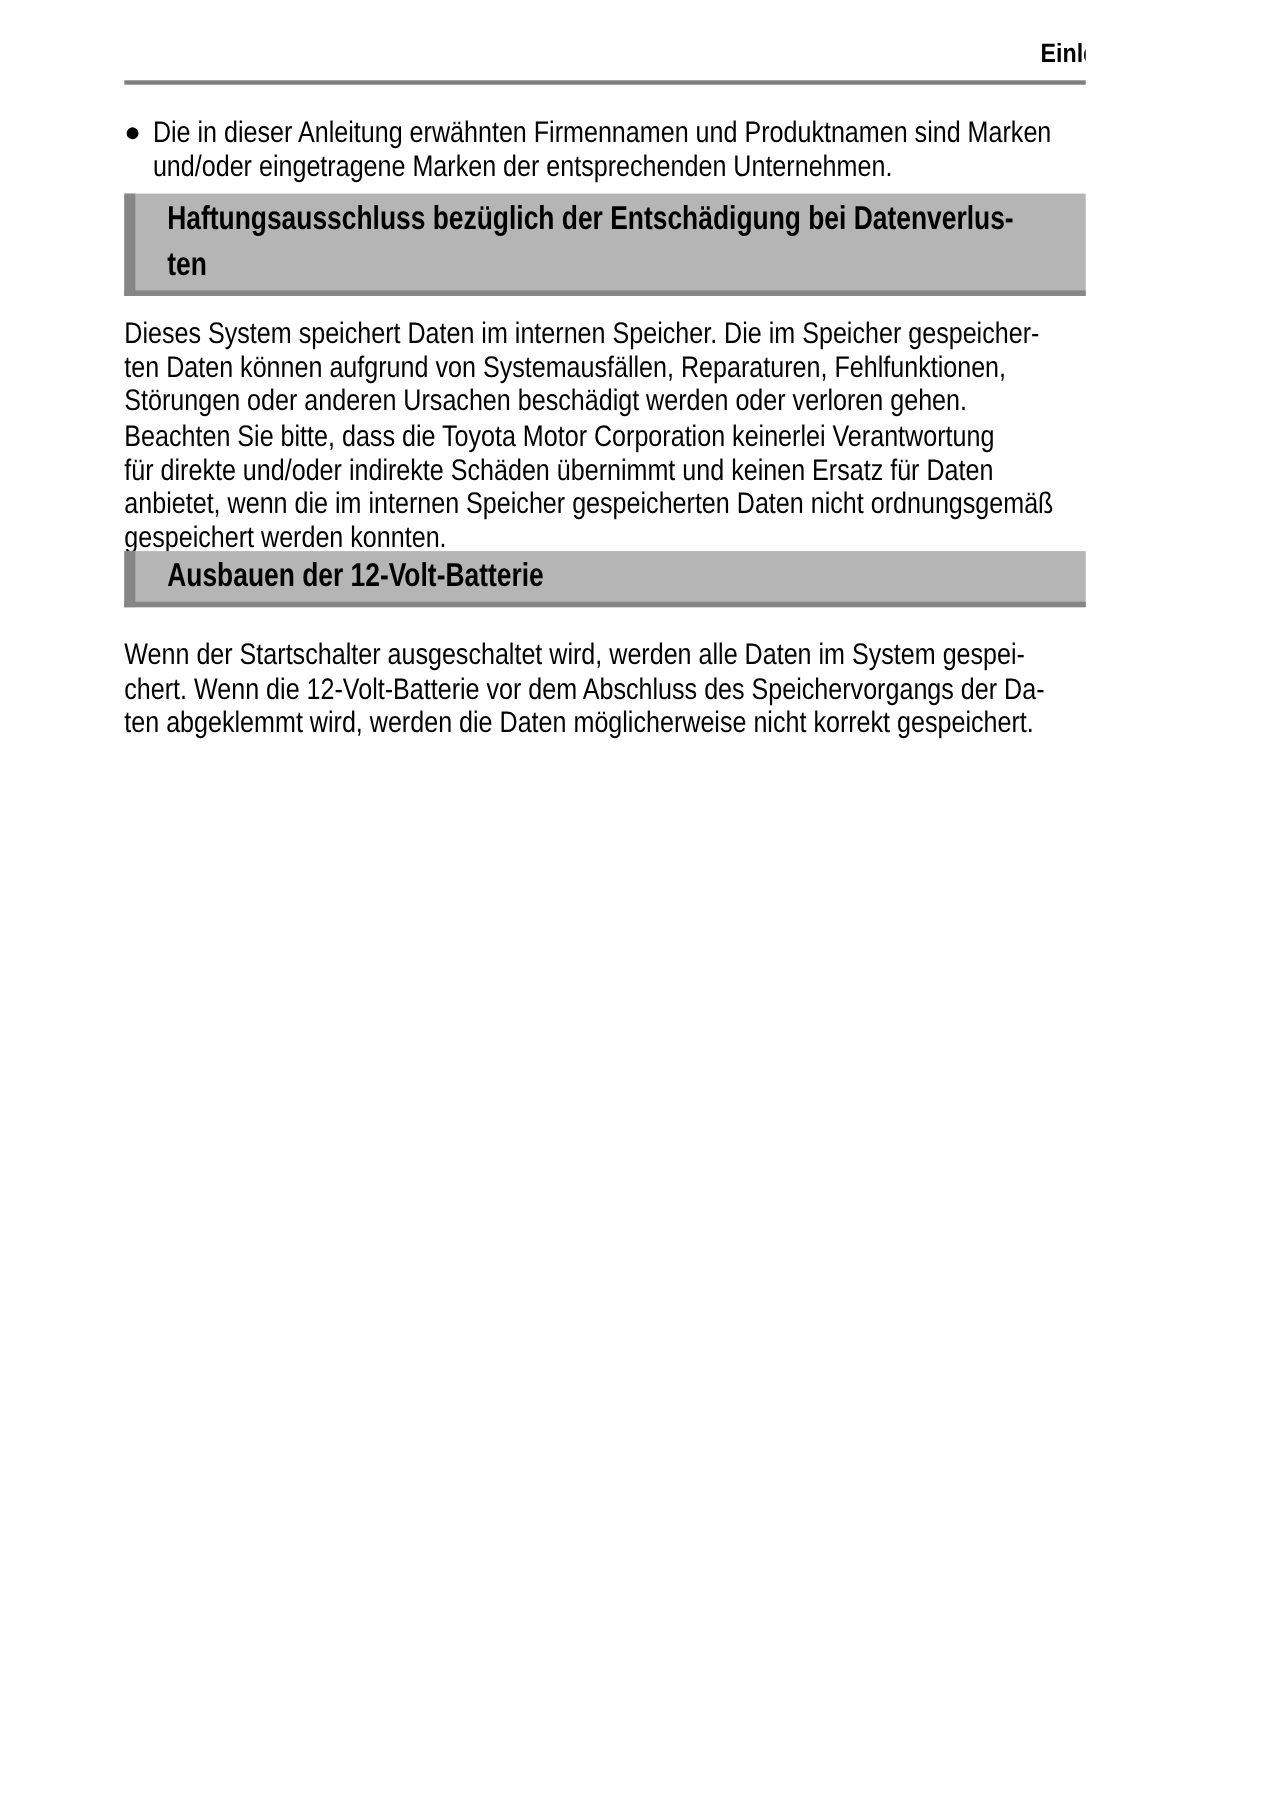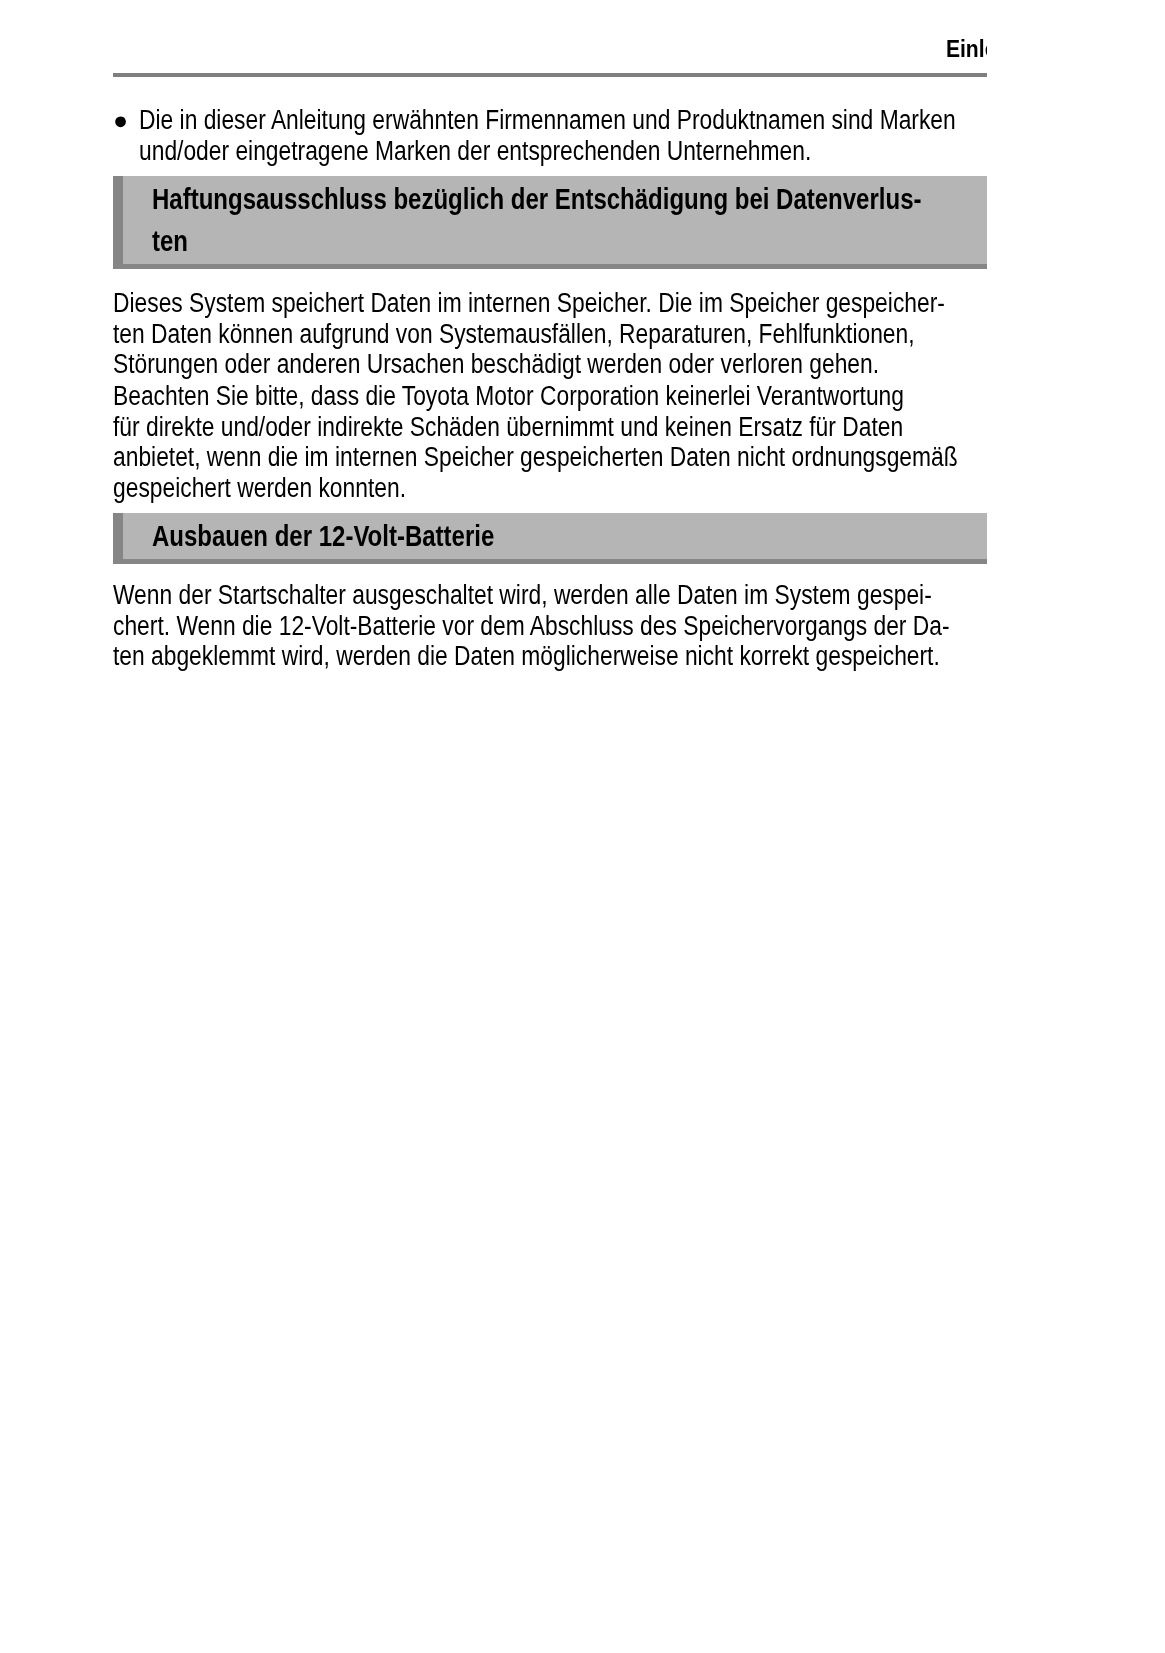--- a/index.html
+++ b/index.html
@@ -78,21 +78,21 @@
     font-size: 30px;
     font-weight: bold;
     line-height: 42px;
     white-space: pre;
     transform: scaleX(0.8);
     transform-origin: 0 0;
   }
   .bar-1 { top: 176px; }
   .para-1 { position: absolute; top: 288px; left: 0; }
   .para-2 { position: absolute; top: 381px; left: 0; }
-  .bar-2 { top: 513px; }
+  .bar-2 { top: 501px; }
   .para-3 { position: absolute; top: 580px; left: 0; }
   .page-number {
     position: absolute;
     top: 1584px;
     right: 2px;
     font-size: 33px;
     font-weight: bold;
     line-height: 40px;
   }
 </style>

